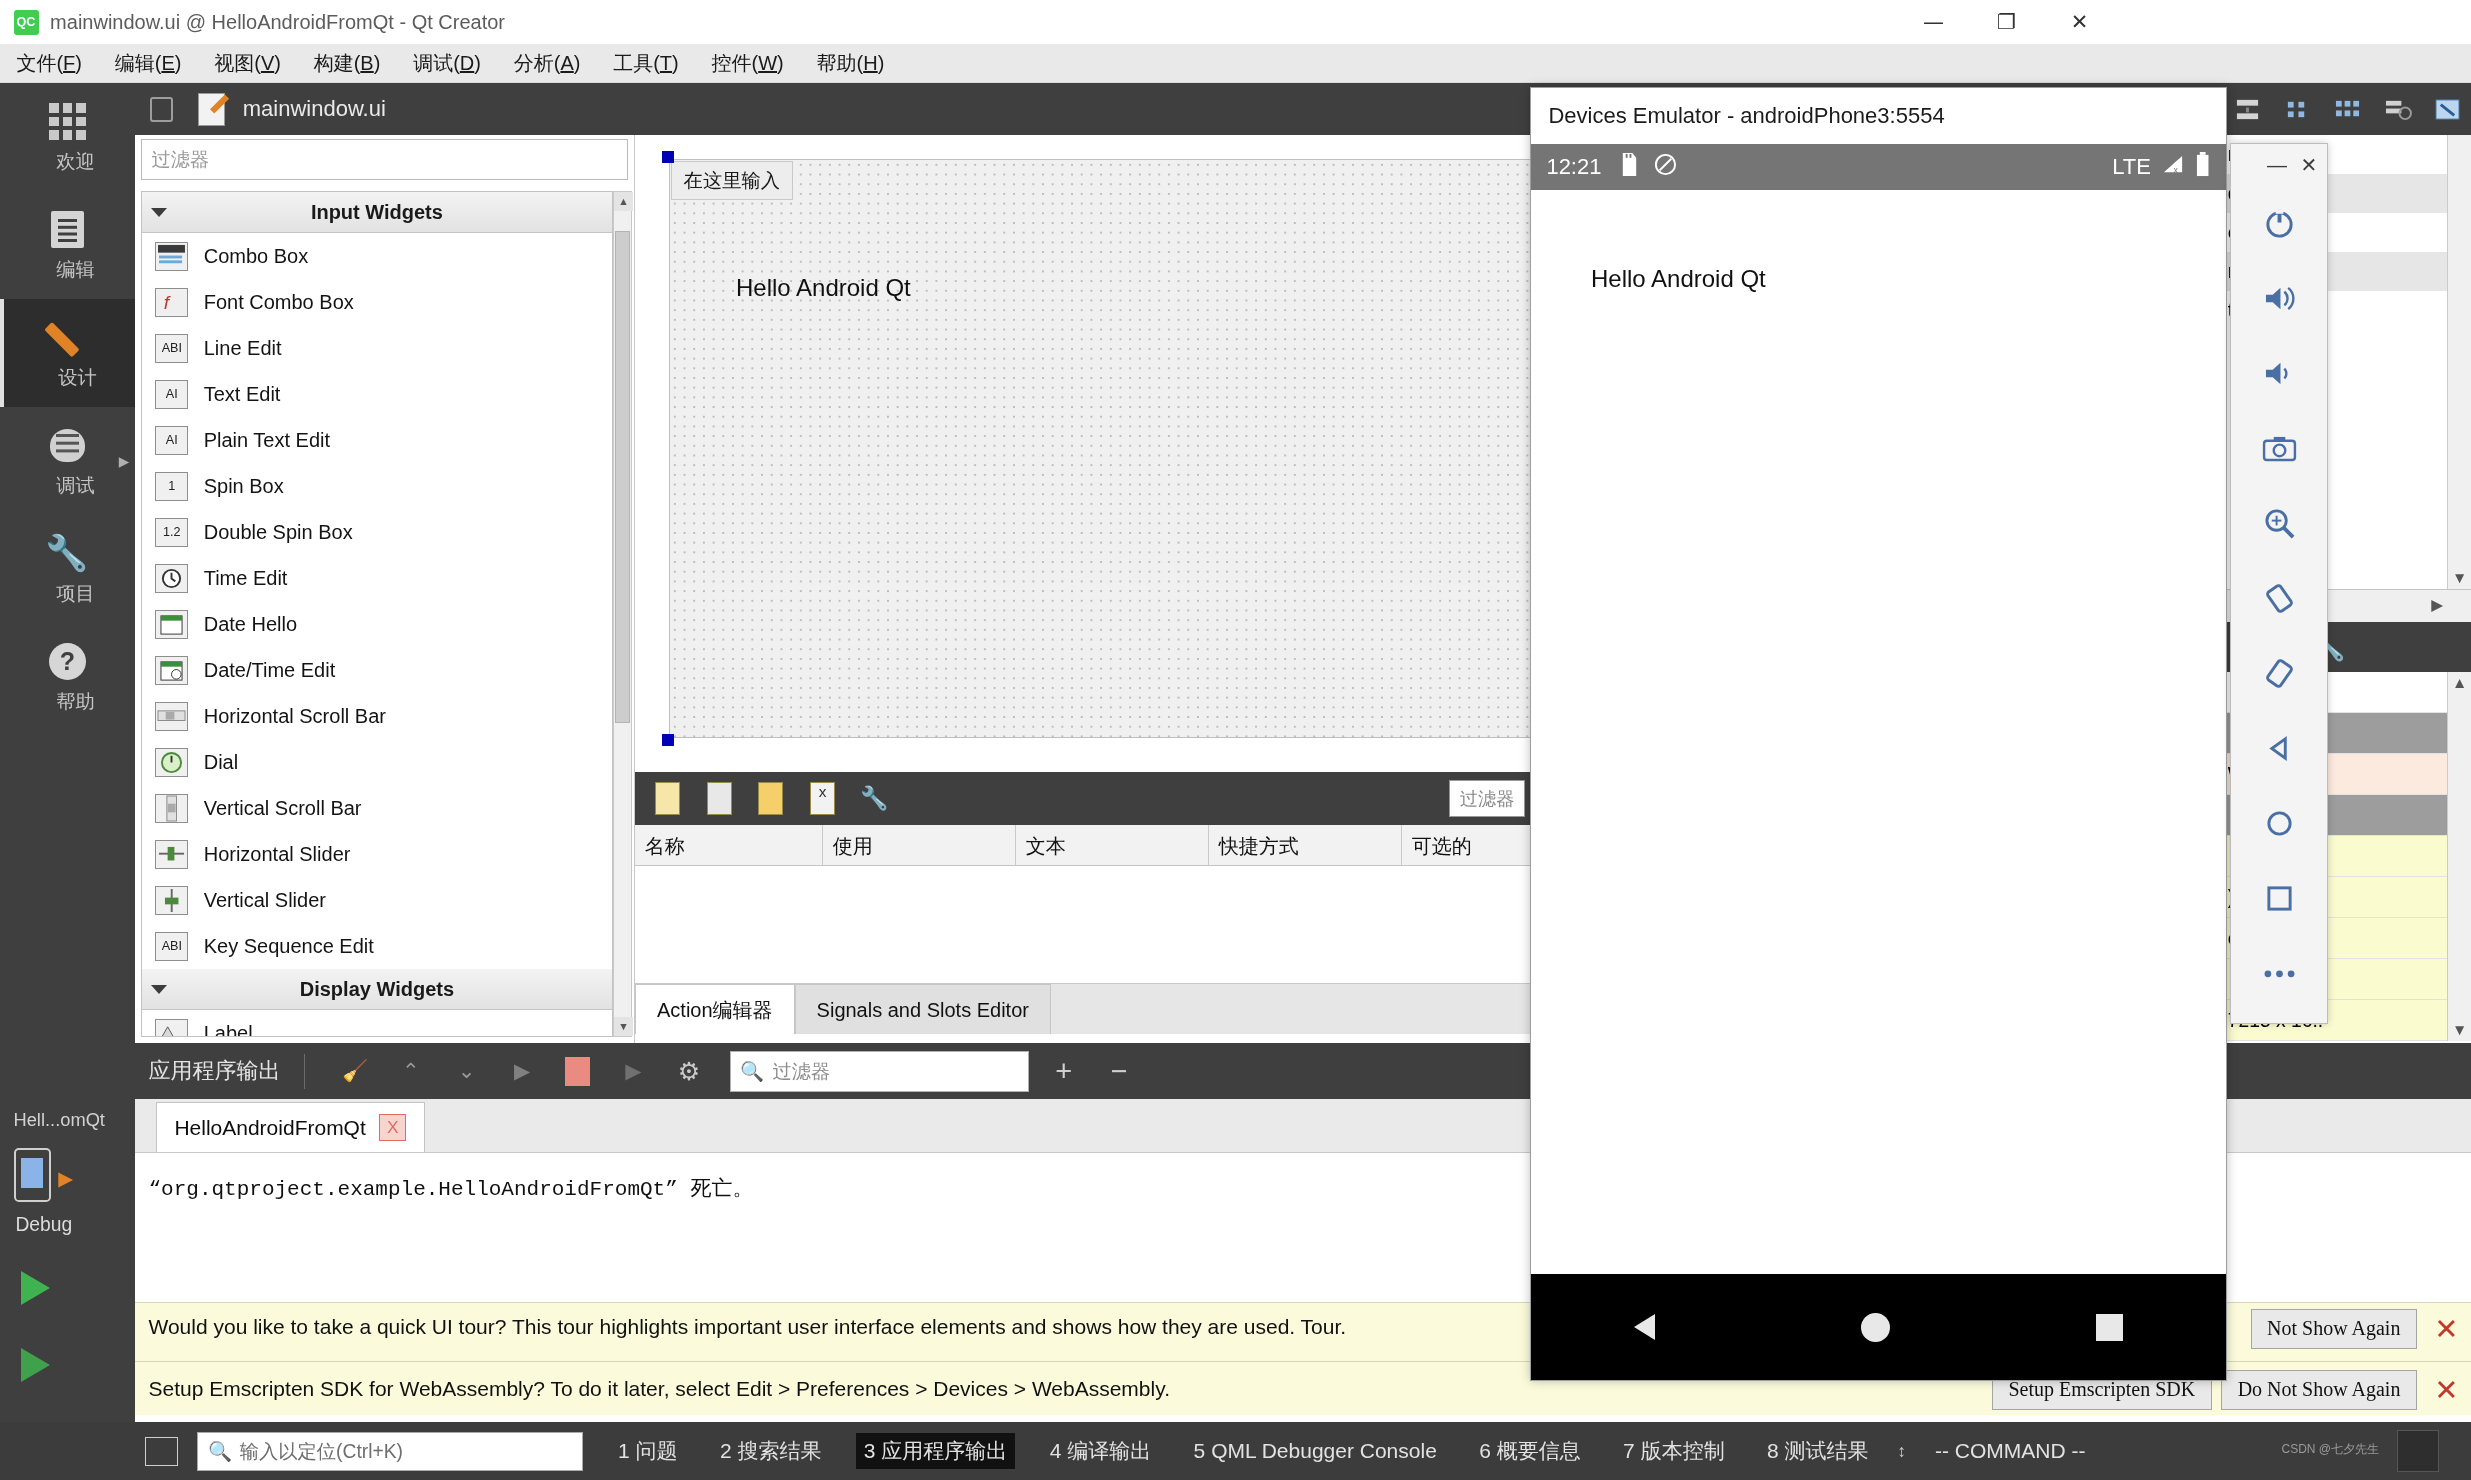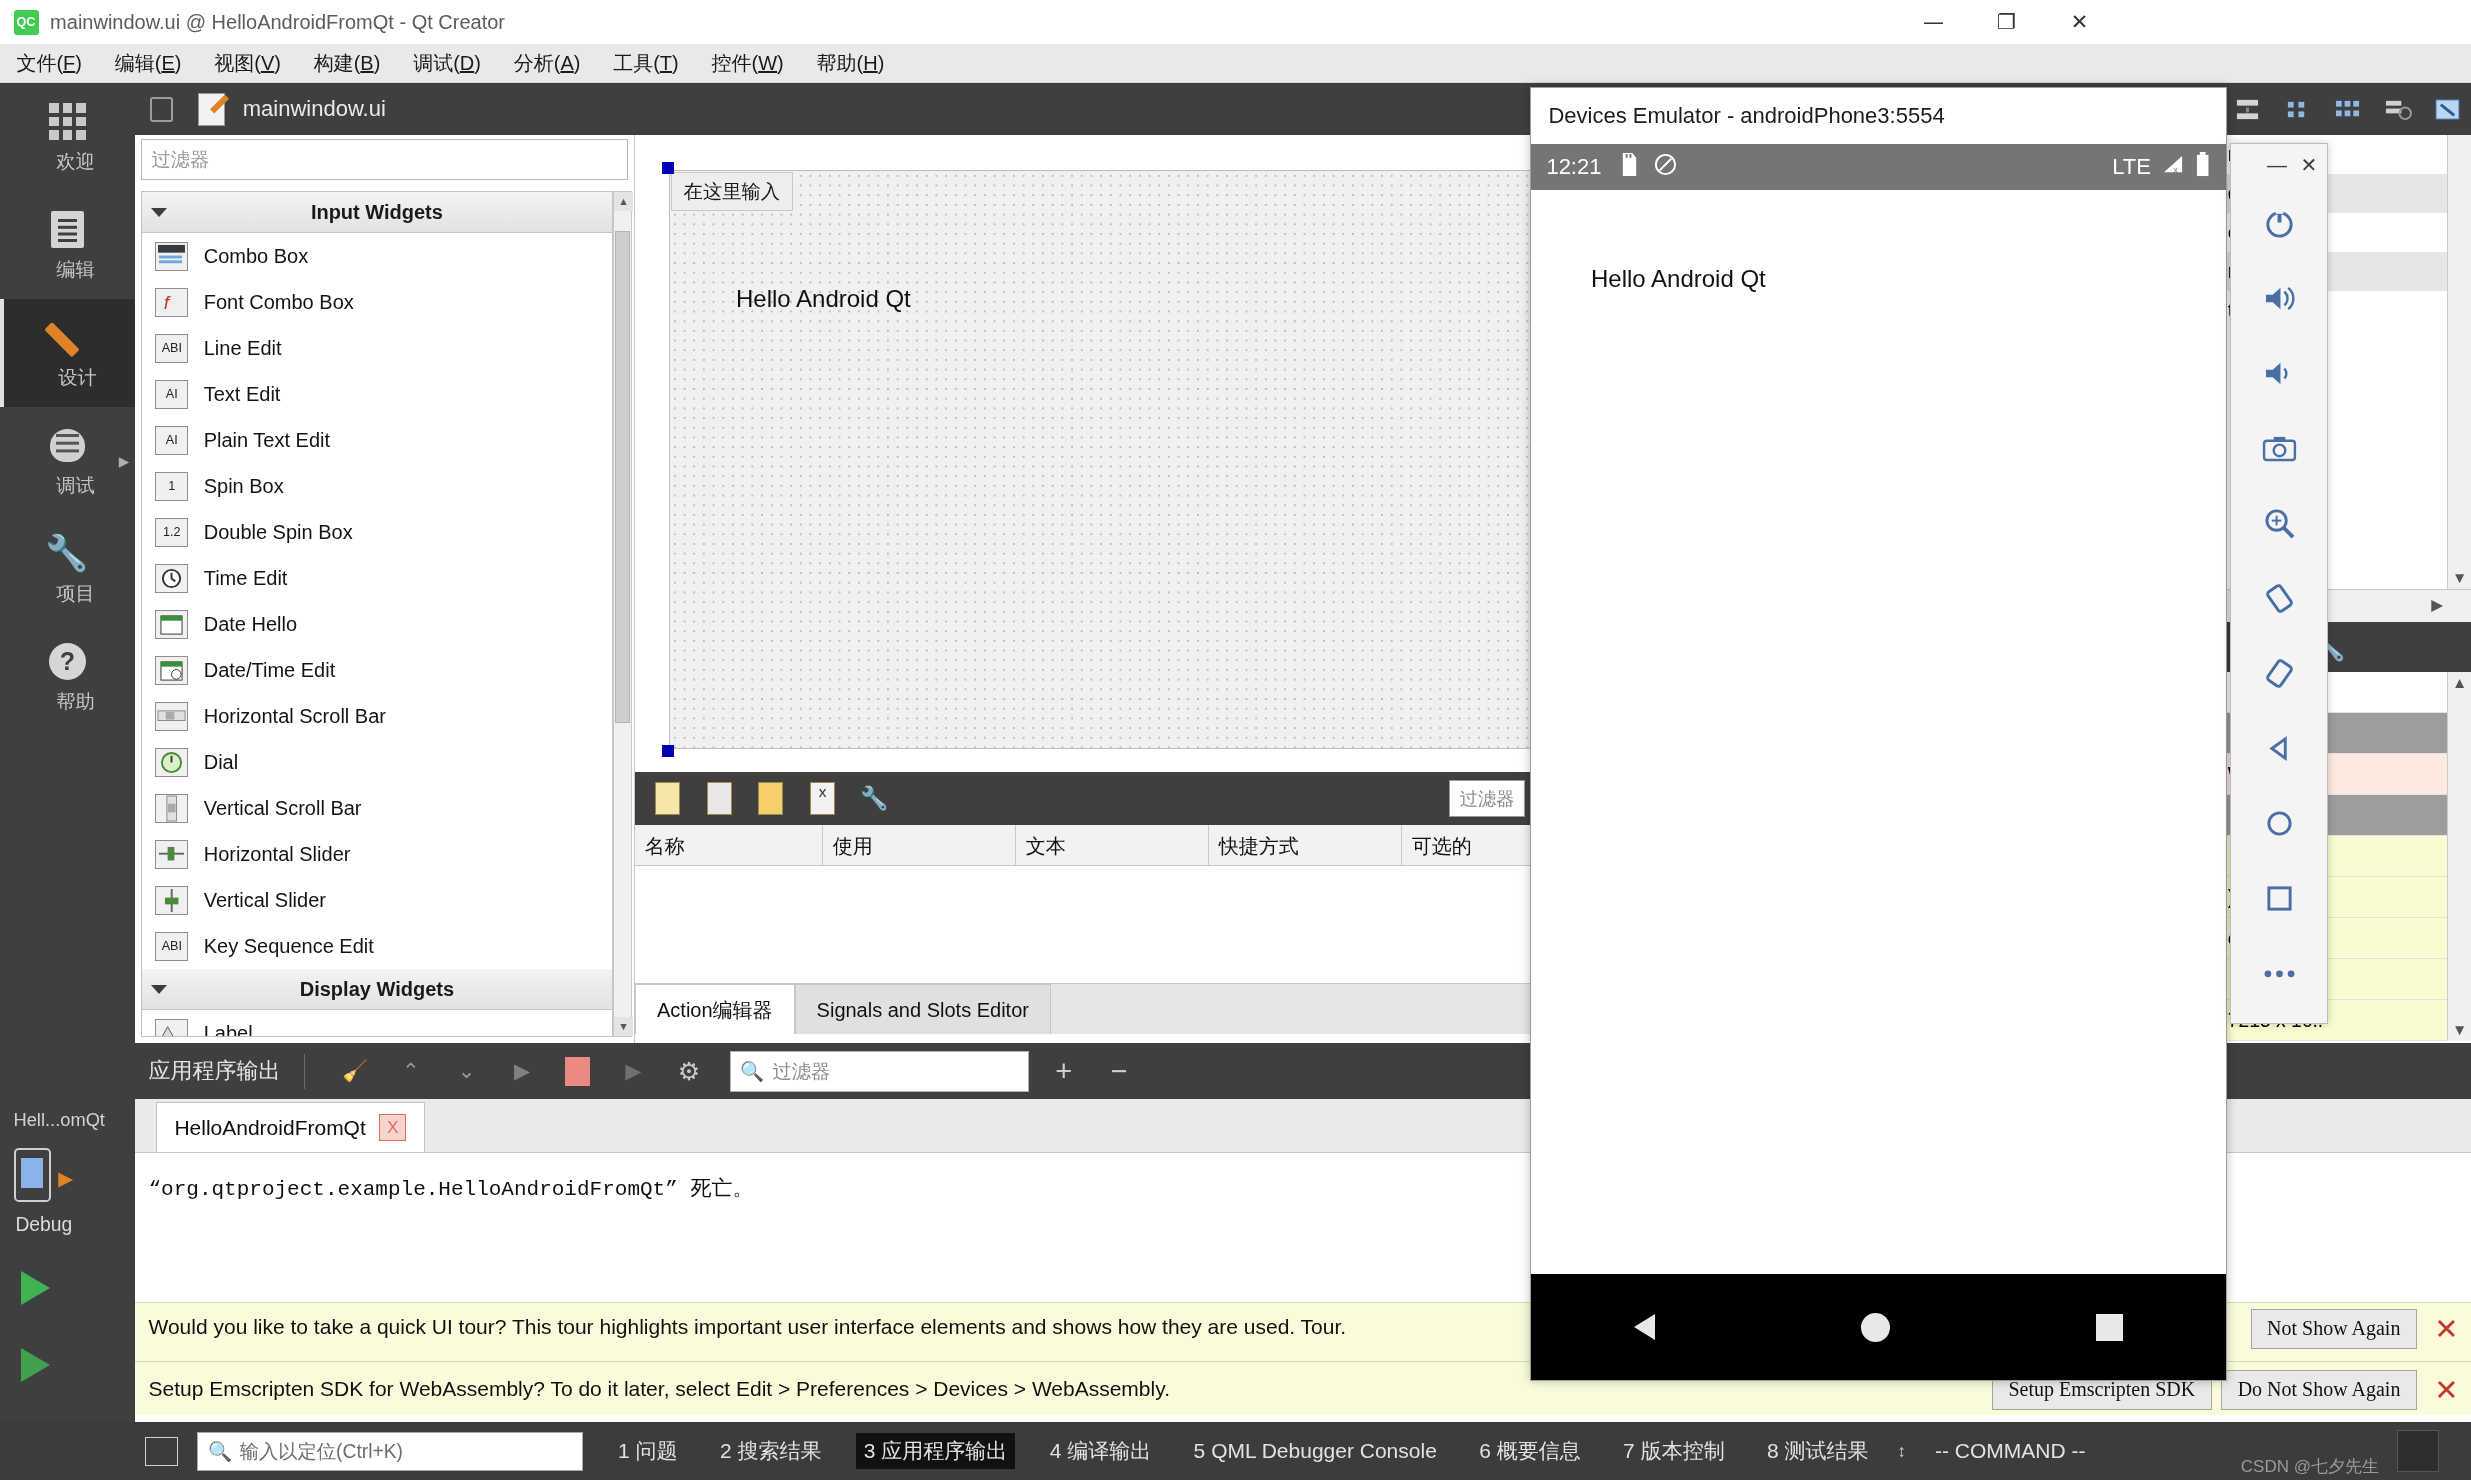--- a/index.html
+++ b/index.html
@@ -99,21 +99,21 @@
   
   .edtabbar { position:absolute; left:135px; top:83px; width:2337px; height:52px; background:#3f3f3f; display:flex; align-items:center;}
   .lock-icon { margin-left:15.4px; width:23px;height:25px;border:2.9px solid #9d9d9d;border-radius:2.9px;position:relative;}
   .file-ico { margin-left:25px; width:27px;height:33px;background:#f2f2f2;position:relative; border:1px solid #999;}
   .file-ico:after{content:"";position:absolute;right:-5.8px;top:7.7px;width:21px;height:5.8px;background:#e08326;transform:rotate(-45deg);}
   .edtab-name { color:#eaeaea; font-size:22px; margin-left:17.4px;}
   .tb-ico { width:44px; height:44px; display:flex; align-items:center; justify-content:center; margin:0 2.9px;}
   .closeX { color:#d8d8d8; font-size:27px; }
 
   
-  .formarea { position:absolute; left:635px; top:146px; width:898px; height:709px; background:#fff;}
+  .formarea { position:absolute; left:635px; top:135px; width:898px; height:709px; background:#fff;}
   .formcanvas {
     position:absolute; left:34px; top:24px; width:883px; height:579px;
     background: #f0f0f0;
     background-image: radial-gradient(#bdbdbd 1px, transparent 1px);
     background-size: 9.7px 9.7px;
     border:1px solid #bfbfbf;
   }
   .menu-placeholder { position:absolute; left:1px; top:1px; padding:4.8px 11.6px; background:#ededed; border:1px solid #c9c9c9; font-size:19.3px; color:#1a1a1a;}
   .hello-label { position:absolute; left:66px; top:114px; font-size:24px; color:#101010;}
   .handle { position:absolute; width:11.6px; height:11.6px; background:#0000b4; }
@@ -169,21 +169,21 @@
   .nbtn { background:#e9e9e9; border:1px solid #a5a5a5; padding:7.7px 15.4px; font-size:20px; color:#111;}
   .nclose { color:#c0392b; font-size:29px; margin-left:7.7px;}
 
   
   .statusbar { position:absolute; left:0; bottom:0; width:2472px; height:58px; background:#3c3c3c; display:flex; align-items:center; color:#e2e2e2;}
   .sb-sq { width:33px;height:29px;border:1.9px solid #cfcfcf; margin-left:145px;}
   .sb-locator { display:flex; align-items:center; background:#fff; border:1px solid #a9a9a9; height:39px; width:386px; margin-left:19.3px; padding-left:9.7px; color:#6e6e6e; font-size:19.3px;}
   .sb-pane { font-size:21px; margin-left:27px; padding:3.9px 7.7px;}
   .sb-pane.active { background:#111; }
   .sb-cmd { font-size:21px; margin-left:29px;}
-  .csdn { position:absolute; right:93px; bottom:2px; color:#9a9a9a; font-size:17px;}
+  .csdn { position:absolute; right:93px; bottom:22px; color:#9a9a9a; font-size:12px;}
 
   
   .emu { position:absolute; left:1530px; top:87px; width:697px; height:1294px; background:#fff; border:1px solid #9d9d9d; box-shadow: 0 0 9.7px rgba(0,0,0,0.25);}
   .emu-title { height:56px; display:flex; align-items:center; padding-left:17.4px; font-size:22px; color:#1b1b1b; background:#fff;}
   .emu-status { height:46px; background:#757575; display:flex; align-items:center; padding:0 15.4px; color:#fff; font-size:22px;}
   .emu-screen { position:absolute; left:0; right:0; top:102px; bottom:106px; background:#fff;}
   .emu-app-text { padding: 75px 0 0 60px; font-size:24px; color:#111;}
   .emu-nav { position:absolute; left:0; right:0; bottom:0; height:106px; background:#000; display:flex; align-items:center; justify-content:space-around;}
   .nav-back { width:0;height:0;border-right:21px solid #e8e8e8;border-top:13.5px solid transparent;border-bottom:13.5px solid transparent;}
   .nav-home { width:29px;height:29px;border-radius:50%; background:#e8e8e8;}

